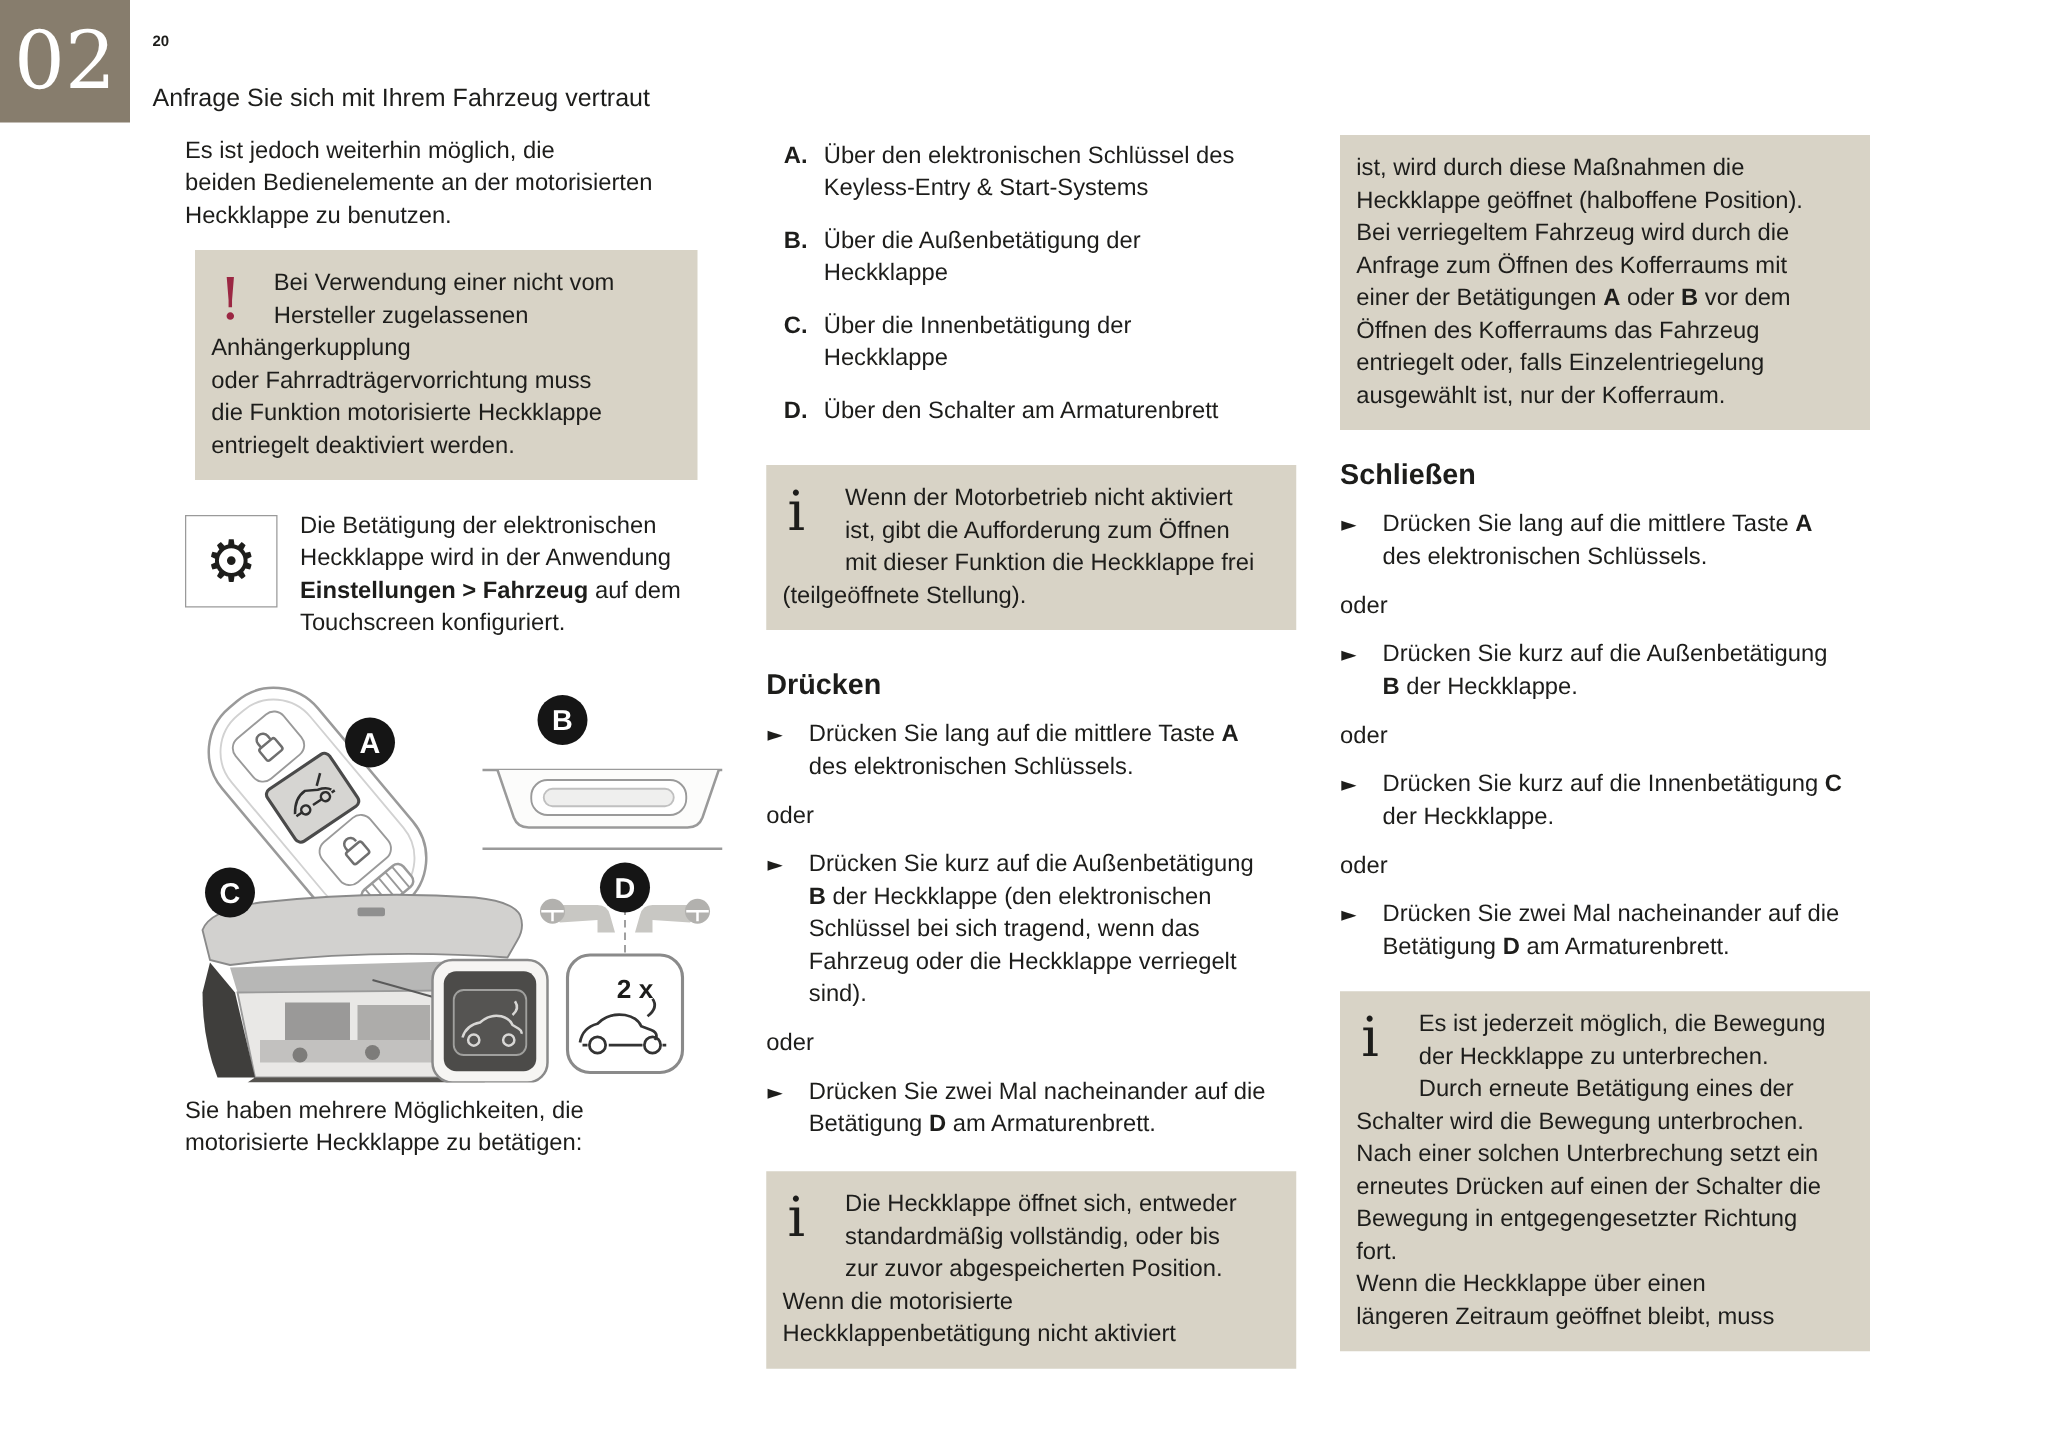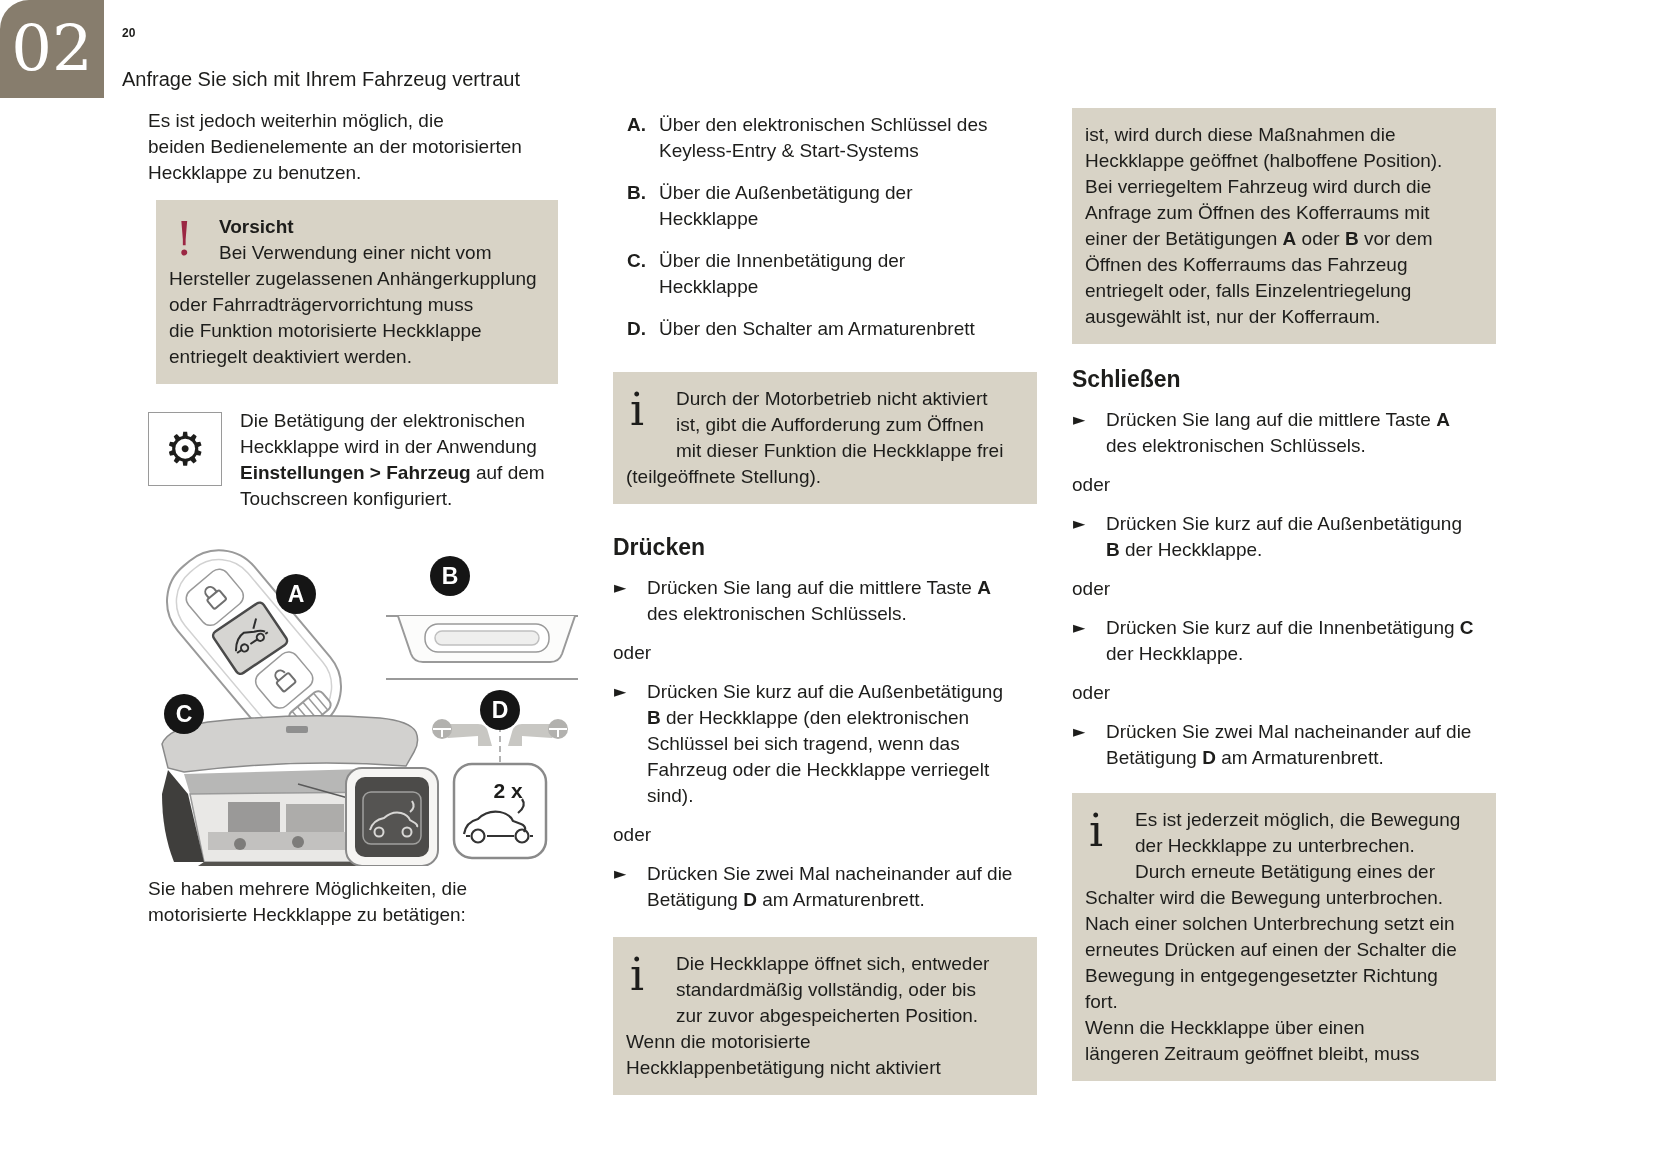--- a/index.html
+++ b/index.html
@@ -1,17 +1,17 @@
 <!DOCTYPE html>
 <html><head>
 <meta charset="utf-8">
 <style>
   html,body{margin:0;padding:0;background:#ffffff;}
   body{font-family:"Liberation Sans",sans-serif;color:#1d1d1b;}
-  .page{position:relative;width:1653px;height:1165px;background:#fff;overflow:hidden;border-radius:29px;}
+  .page{position:relative;width:1653px;height:1165px;background:#fff;overflow:hidden;}
 
   .chapter-badge{position:absolute;left:0;top:0;width:104px;height:98px;background:#877d6d;
     color:#fff;display:flex;align-items:center;justify-content:center;
     font-family:"DejaVu Serif",serif;font-size:64px;line-height:1;}
   .page-number{position:absolute;left:122px;top:26px;font-size:12px;font-weight:700;}
   .page-header{position:absolute;left:122px;top:66px;font-size:20px;line-height:26px;}
 
   .col{position:absolute;top:108px;}
   .col-1{left:148px;width:430px;}
   .col-2{left:613px;width:424px;}
@@ -66,21 +66,20 @@
   <div class="page-header">Anfrage Sie sich mit Ihrem Fahrzeug vertraut</div>
 
   <div class="col col-1">
 
     <p class="txt">Es ist jedoch weiterhin möglich, die
 beiden Bedienelemente an der motorisierten
 Heckklappe zu benutzen.</p>
 
     <div class="box caution-box">
       <span class="warn-icon">!</span>
-      <div class="box-title">Vorsicht</div>
       <p class="txt">Bei Verwendung einer nicht vom
 Hersteller zugelassenen Anhängerkupplung
 oder Fahrradträgervorrichtung muss
 die Funktion motorisierte Heckklappe
 entriegelt deaktiviert werden.</p>
     </div>
 
 
     <div class="settings-row">
       <div class="gear-box">
@@ -213,21 +212,21 @@
 Heckklappe</p>
       </div>
       <div class="opt">
         <span class="opt-key">D.</span>
         <p class="txt">Über den Schalter am Armaturenbrett</p>
       </div>
     </div>
 
     <div class="box info-box" style="margin-top:30px">
       <span class="info-icon">i</span>
-      <p class="txt">Durch der Motorbetrieb nicht aktiviert
+      <p class="txt">Wenn der Motorbetrieb nicht aktiviert
 ist, gibt die Aufforderung zum Öffnen
 mit dieser Funktion die Heckklappe frei
 (teilgeöffnete Stellung).</p>
     </div>
 
     <h2 class="sub">Drücken</h2>
 
     <div class="step">
       <span class="bullet">►</span>
       <p class="txt"><span>Drücken Sie lang auf die mittlere Taste </span><b>A</b><span>

